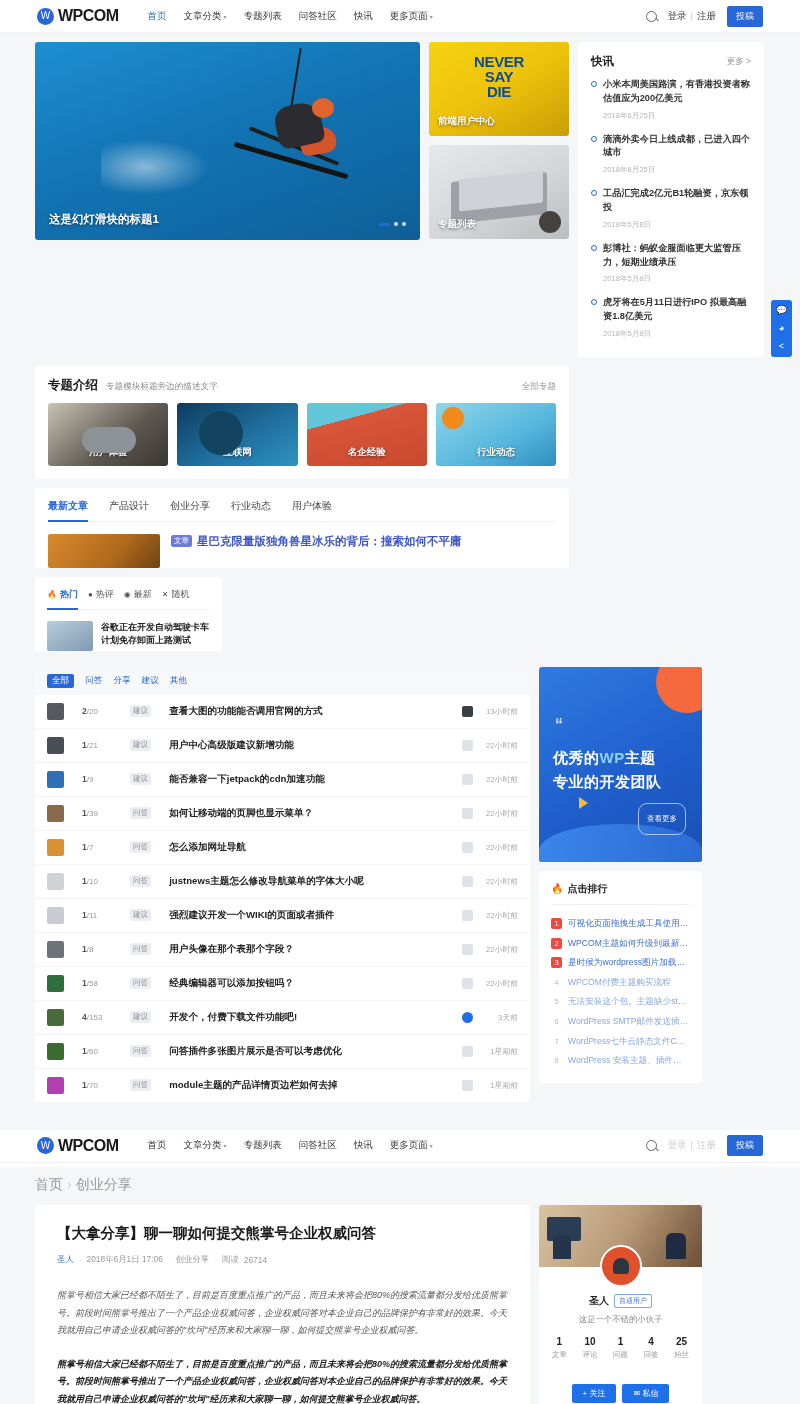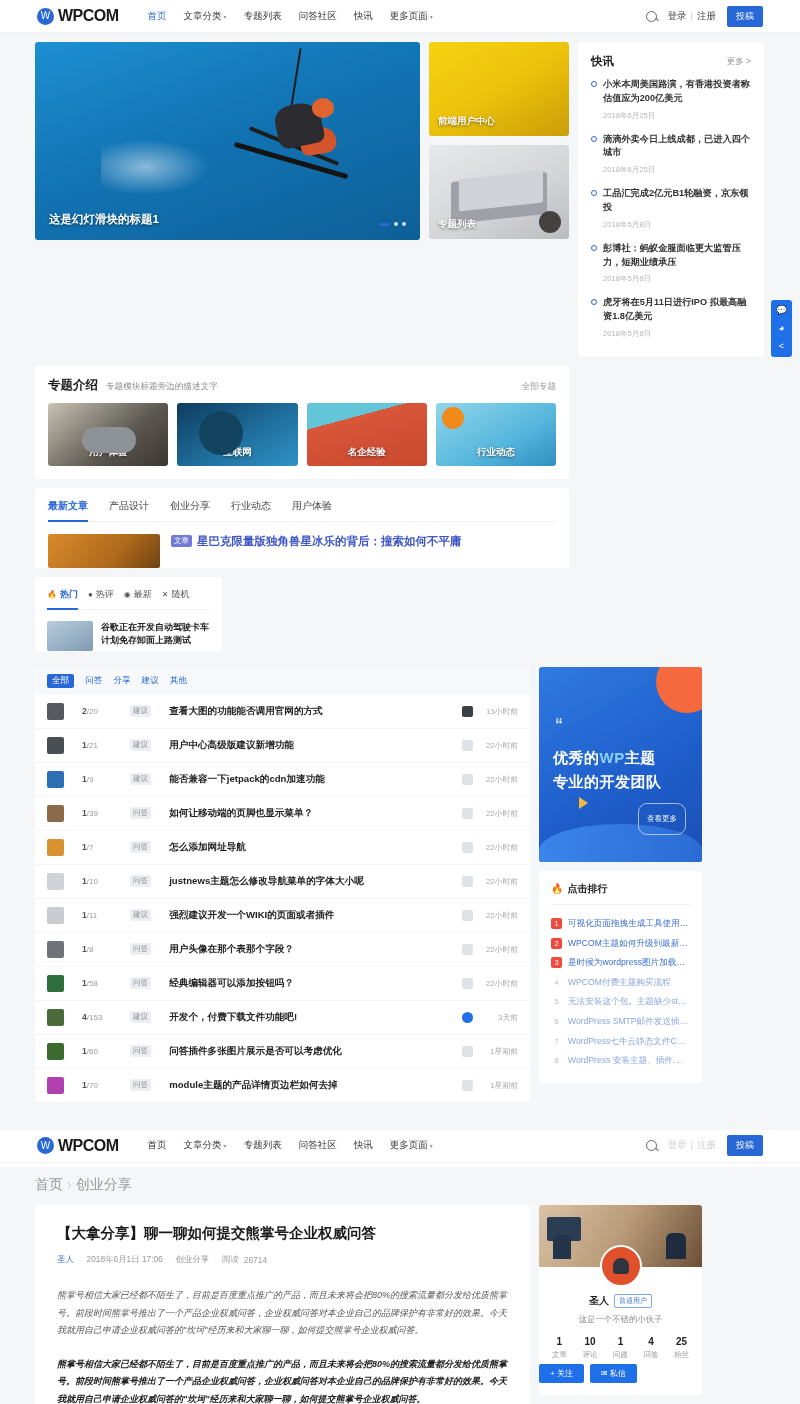--- a/index.html
+++ b/index.html
@@ -206,21 +206,21 @@
     margin: -22px auto 0; position: relative; display: flex; align-items: center; justify-content: center;
   }
   .ac-avatar::after { content:""; width: 16px; height: 16px; background: #2e3440; border-radius: 50% 50% 20% 20%; }
   .ac-name { text-align: center; margin-top: 7px; font-size: 10px; font-weight: 700; color: #222; display:flex; align-items:center; justify-content:center; gap:5px;}
   .ac-badge { border: 1px solid #7aa7f0; color: #4a80d8; font-size: 7px; padding: 1px 4px; border-radius: 2px; font-weight: 400;}
   .ac-bio { text-align: center; font-size: 8.4px; color: #888; margin-top: 6px; }
   .ac-stats { display: flex; justify-content: space-between; padding: 11px 13px 0; }
   .ac-st { text-align: center; }
   .ac-sv { font-size: 10px; font-weight: 700; color: #222; }
   .ac-sl { font-size: 7.4px; color: #999; margin-top: 3px; }
-  .ac-btns { display: flex; gap: 6px; margin-top: 4px; }
+  .ac-btns { display: flex; gap: 6px; justify-content: center; margin-top: 24px; }
   .ac-btn { background: #1f6fe8; color: #fff; font-size: 8px; padding: 4px 11px; border-radius: 2px; cursor: pointer; }
 
   .side-card { background: #fff; border-radius: 3px; padding: 11px 12px 12px; }
   .sc-head { font-size: 9.6px; font-weight: 700; color: #222; border-left: 3px solid #2867d6; padding-left: 6px; margin-bottom: 10px; }
   .sc-row { display: flex; gap: 5px; font-size: 8.6px; color: #444; line-height: 1.5; }
   .sc-arrow { color: #ccc; font-size: 7px; margin-top: 2px; }
 
   
   .rail { position: absolute; right: 8px; width: 21px; background: #1f6fe8; border-radius: 3px; padding: 6px 0; display: flex; flex-direction: column; align-items: center; gap: 9px; }
   .rail .ri { color: #fff; font-size: 9px; line-height: 1; cursor: pointer; }
@@ -270,20 +270,21 @@
             <div class="dots">
               <div class="dot on"></div>
               <div class="dot rnd"></div>
               <div class="dot rnd"></div>
             </div>
           </div>
         </div>
 
         <div class="hero-mid">
           <div class="promo promo-y">
+            <div class="nsd">NEVER<br>SAY<br>DIE</div>
             <div class="promo-label">前端用户中心</div>
           </div>
           <div class="promo promo-g">
             <div class="kbd"></div>
               <div class="kbd2"></div>
               <div class="cup"></div>
             <div class="promo-label">专题列表</div>
           </div>
         </div>
 

